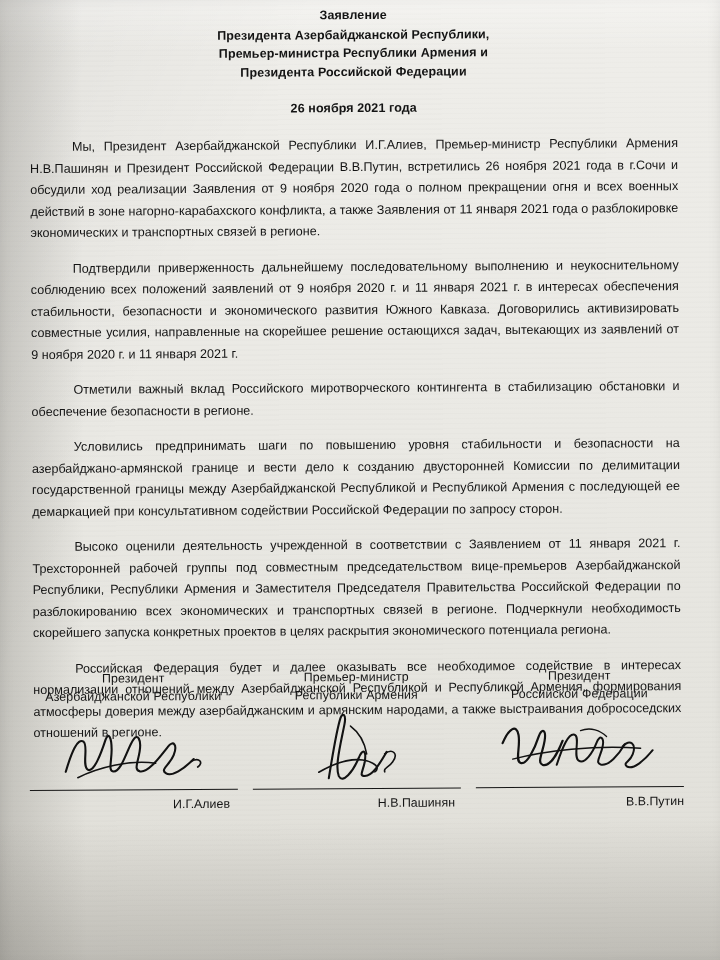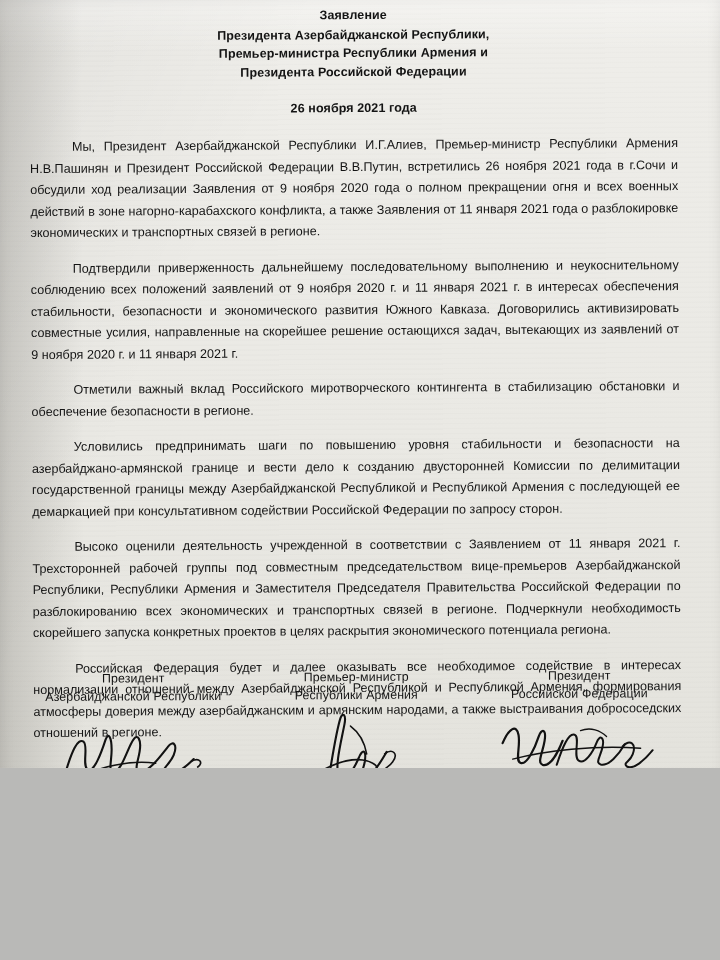--- a/index.html
+++ b/index.html
@@ -3,21 +3,21 @@
 <meta charset="utf-8">
 <style>
   html, body {
     margin: 0;
     padding: 0;
     background: #b9b9b7;
   }
   #page {
     position: relative;
     width: 720px;
-    height: 768px;
+    height: 960px;
     overflow: hidden;
     background: #a21caf;
     font-family: "Liberation Sans", sans-serif;
   }
 
   
   .sheet {
     position: absolute;
     left: -6px;
     top: -8px;

